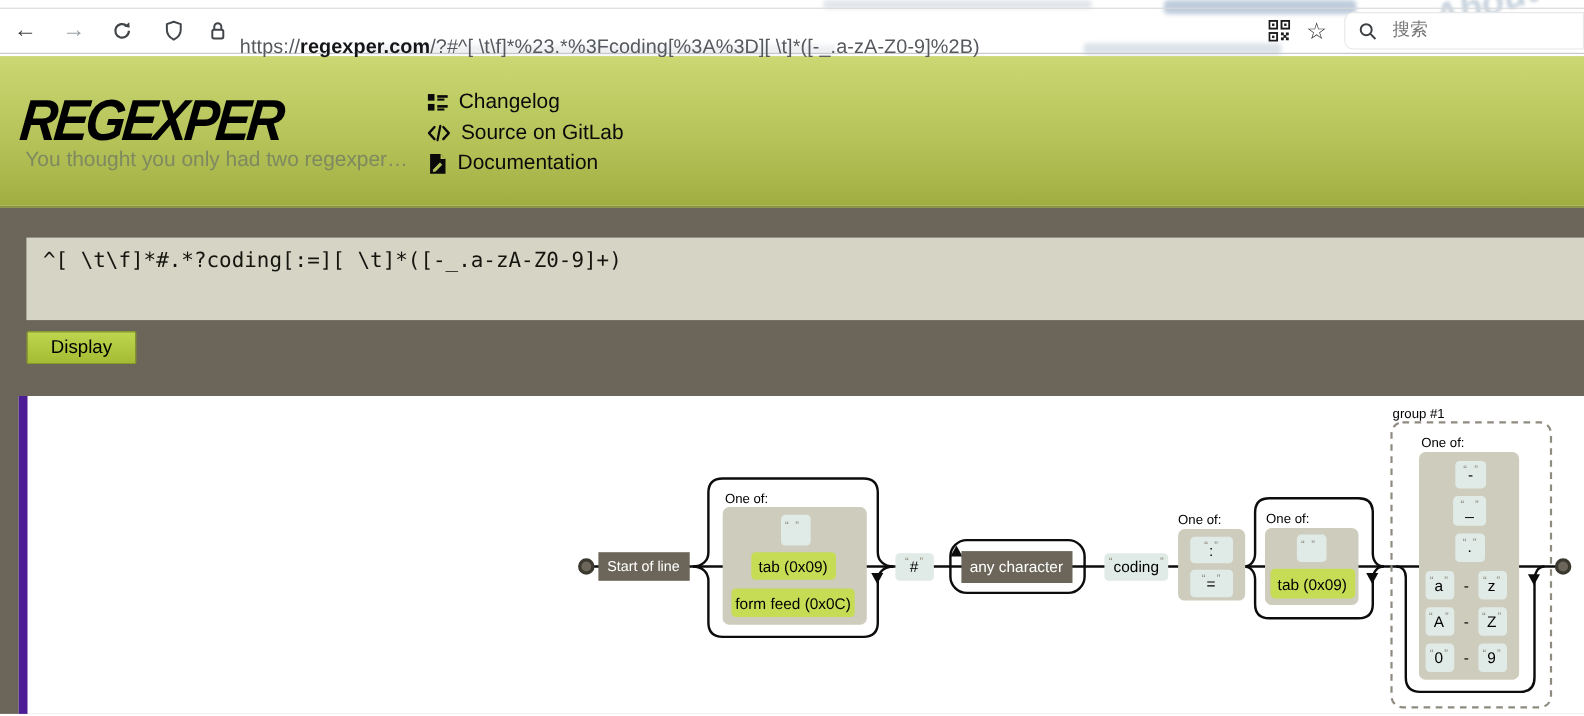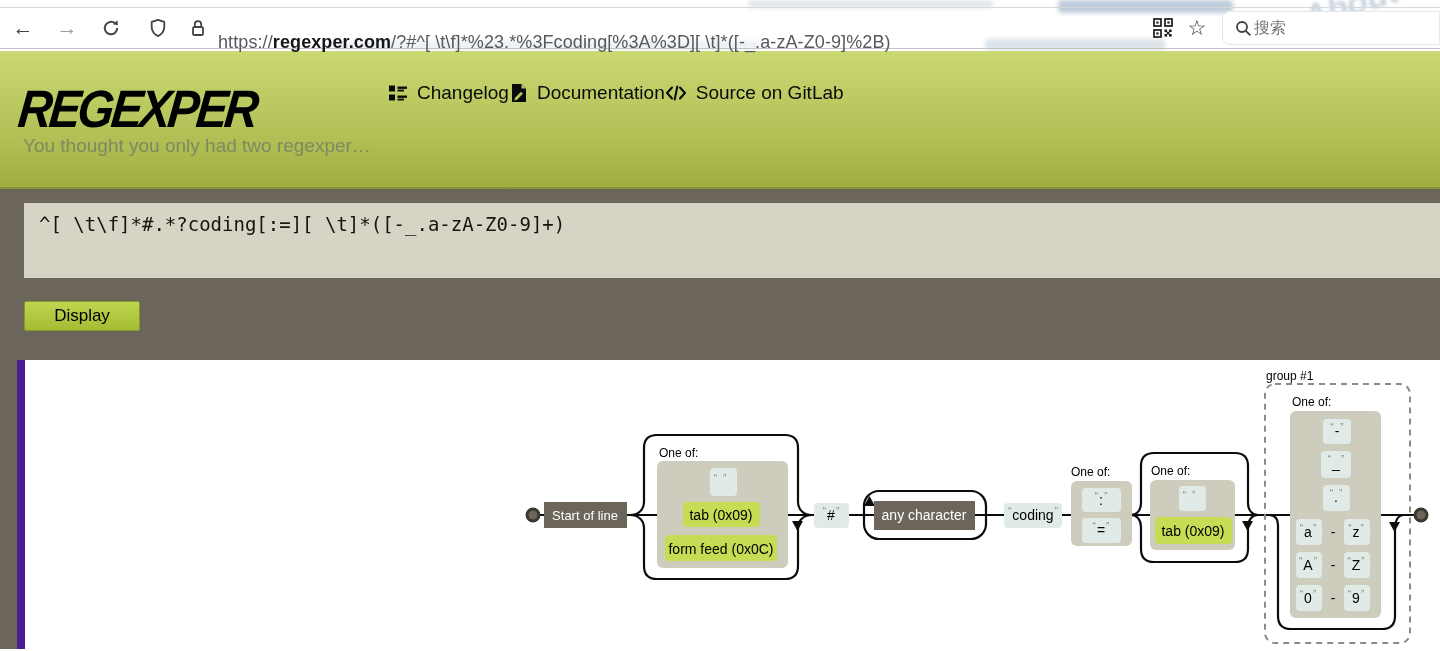--- a/index.html
+++ b/index.html
@@ -47,58 +47,58 @@
   .url-text .domain { color:#141619; font-weight:bold; }
   .i-qr { margin-left:8px; }
   .i-star { margin-left:12px; font-size:21px; color:#2d2f31; }
   .search-box {
     margin-left:14px; width:218px; height:34px; flex:0 0 auto;
     background:#fff; border:1px solid #e7e7e7; border-radius:8px 0 0 8px;
     display:flex; align-items:center; padding-left:12px;
   }
   .search-box input {
     border:none; outline:none; background:transparent;
-    font-size:16px; color:#701a75; width:150px; margin-left:0;
+    font-size:16px; color:#701a75; width:150px; margin-left:12px;
     font-family:"Liberation Sans", sans-serif;
   }
 
   
   .site-header {
     position:relative; height:138px;
     background:linear-gradient(180deg, #cbd873 0%, #b3c157 60%, #a0ae41 100%);
     border-bottom:2px solid #87943a;
   }
   .logo {
     position:absolute; left:22px; top:27px; margin:0;
     font-size:47px; font-weight:bold; font-style:italic;
     letter-spacing:-3px; color:#000;
     transform:skewX(-6deg) scaleY(1.12); transform-origin:left top;
     cursor:pointer;
   }
   .tagline {
     position:absolute; left:23px; top:84px;
     font-size:19px; color:#7e8960;
   }
-  .hdr-links { position:absolute; left:388px; top:28px; display:flex; }
+  .hdr-links { position:absolute; left:388px; top:28px; display:flex; flex-direction:column; }
   .hdr-link {
     display:flex; align-items:center; height:28px; gap:9px;
     font-size:19px; color:#0a0a0a; text-decoration:none; cursor:pointer;
   }
   .hdr-link svg { display:block; }
 
   
   .main { position:relative; height:460px; background:#6b6659; }
   .regex-input {
-    position:absolute; left:24px; top:14px; width:1416px; height:75px;
+    position:absolute; left:24px; top:27px; width:1416px; height:75px;
     background:#d6d4c5; border:none; resize:none; outline:none;
     font-family:"DejaVu Sans Mono", monospace; font-size:19px;
     padding:10px 10px 0 15px; color:#15150f;
   }
   .display-btn {
-    position:absolute; left:24px; top:112px; width:116px; height:30px;
+    position:absolute; left:24px; top:112px; width:100px; height:30px;
     background:linear-gradient(#bed54f, #a4bb33);
     border:1px solid #87992a; border-radius:2px;
     font-family:"Liberation Sans", sans-serif;
     font-size:17px; color:#000; cursor:pointer;
   }
   .diagram-panel {
     position:absolute; left:17px; top:171px; right:0; bottom:0;
     background:#fff; border-left:8px solid #4c1d95;
   }
   svg.diagram { position:absolute; left:0; top:0; display:block; }
@@ -196,34 +196,34 @@
         <rect x="1" y="1.5" width="6" height="6"></rect>
         <rect x="9.5" y="2.5" width="9.5" height="2.4"></rect>
         <rect x="9.5" y="5.6" width="6.5" height="1.9"></rect>
         <rect x="1" y="10.5" width="6" height="6"></rect>
         <rect x="9.5" y="11.5" width="9.5" height="2.4"></rect>
         <rect x="9.5" y="14.6" width="6.5" height="1.9"></rect>
       </svg>
       <span>Changelog</span>
     </a>
     <a class="hdr-link">
+      <svg width="22" height="18" viewBox="0 0 22 18">
+        <polyline points="7,3.5 2,9 7,14.5" stroke="#0a0a0a" stroke-width="2.1" fill="none" stroke-linecap="round" stroke-linejoin="round"></polyline>
+        <polyline points="15,3.5 20,9 15,14.5" stroke="#0a0a0a" stroke-width="2.1" fill="none" stroke-linecap="round" stroke-linejoin="round"></polyline>
+        <line x1="12.3" y1="2.5" x2="9.7" y2="15.5" stroke="#0a0a0a" stroke-width="2" stroke-linecap="round"></line>
+      </svg>
+      <span>Source on GitLab</span>
+    </a>
+    <a class="hdr-link">
       <svg width="19" height="20" viewBox="0 0 19 20">
         <path d="M3 1 h9.5 l4.5 4.5 V19 H3 Z" fill="#0a0a0a"></path>
         <path d="M12.5 1 l4.5 4.5 h-4.5 Z" fill="#b7c45c"></path>
         <path d="M6 14.8 l6-6 2 2 -6 6 -2.6 .6 Z" fill="#b7c45c"></path>
       </svg>
       <span>Documentation</span>
-    </a>
-    <a class="hdr-link">
-      <svg width="22" height="18" viewBox="0 0 22 18">
-        <polyline points="7,3.5 2,9 7,14.5" stroke="#0a0a0a" stroke-width="2.1" fill="none" stroke-linecap="round" stroke-linejoin="round"></polyline>
-        <polyline points="15,3.5 20,9 15,14.5" stroke="#0a0a0a" stroke-width="2.1" fill="none" stroke-linecap="round" stroke-linejoin="round"></polyline>
-        <line x1="12.3" y1="2.5" x2="9.7" y2="15.5" stroke="#0a0a0a" stroke-width="2" stroke-linecap="round"></line>
-      </svg>
-      <span>Source on GitLab</span>
     </a>
   </nav>
 </div>
 
 <div class="main">
   <textarea class="regex-input" spellcheck="false" style="">^[ \t\f]*#.*?coding[:=][ \t]*([-_.a-zA-Z0-9]+)</textarea>
   <button class="display-btn">Display</button>
 
   <div class="diagram-panel">
     <svg class="diagram" width="1418" height="289" viewBox="22 362 1418 289">

